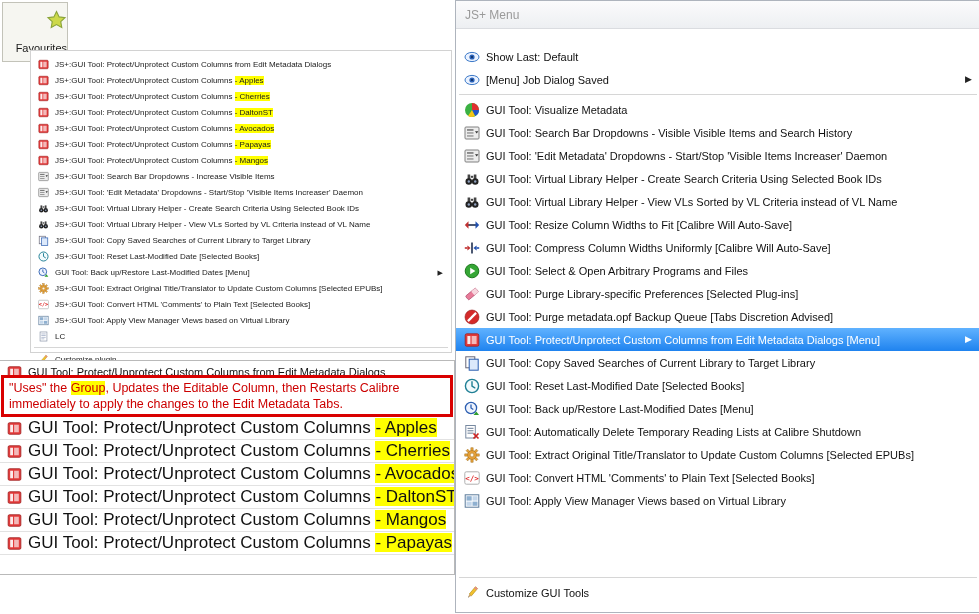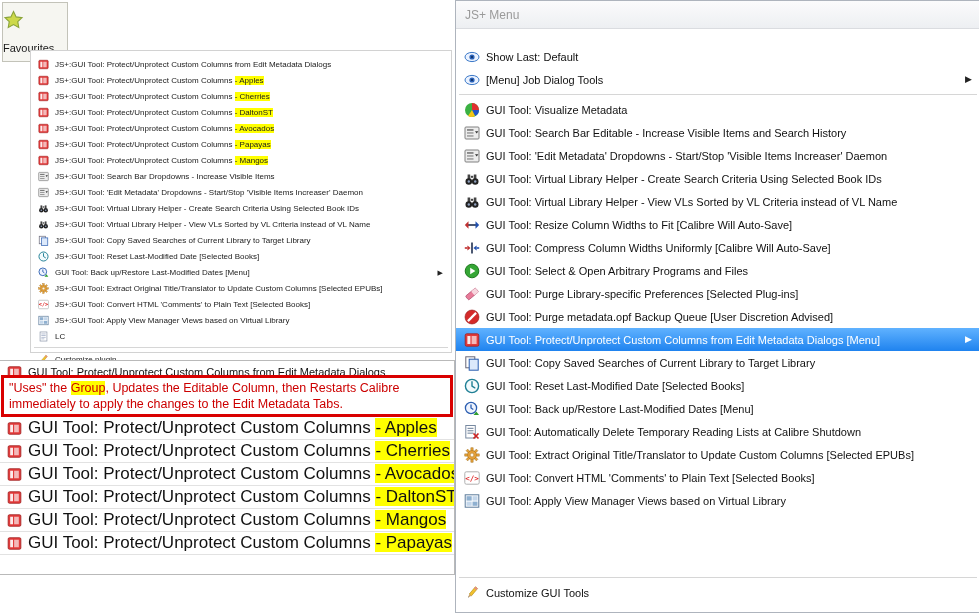--- a/index.html
+++ b/index.html
@@ -2,21 +2,21 @@
 <html><head>
 <meta charset="utf-8">
 <style>
   *{margin:0;padding:0;box-sizing:border-box}
   html,body{background:#ffffff}
   body{font-family:"Liberation Sans",sans-serif}
   .stage{position:relative;width:979px;height:614px;background:#fff;overflow:hidden}
 
   
   .fav-btn{position:absolute;left:2px;top:2px;width:66px;height:60px;background:#f6f6f1;
-           border:1px solid #c3c3b9;display:flex;flex-direction:column;align-items:flex-start;
+           border:1px solid #c3c3b9;display:flex;flex-direction:column;align-items:flex-end;
            justify-content:center;gap:12px;cursor:default}
   .fav-star{width:21px;height:20px}
   .fav-star svg{width:100%;height:100%;display:block}
   .fav-label{font-size:11px;color:#1a1a1a}
 
   
   .mrow{display:flex;align-items:center;gap:6px;padding:0 8px 0 7px;white-space:nowrap;overflow:hidden}
   .mi{flex:0 0 auto}
   .mi svg{width:100%;height:100%;display:block}
   .hl{background:#ffff00}
@@ -384,21 +384,21 @@
           <span class="mlabel">Show Last: Default</span>
         </div>
         <div class="mrow">
           <span class="mi">
             <svg viewBox="0 0 16 16">
               <ellipse cx="8" cy="8" rx="7" ry="4.6" fill="#eaf2ff" stroke="#3a78c8"></ellipse>
               <circle cx="8" cy="8" r="2.6" fill="#2a62b8"></circle>
               <circle cx="8" cy="8" r="1" fill="#0c2a5a"></circle>
             </svg>
           </span>
-          <span class="mlabel">[Menu] Job Dialog Tools</span>
+          <span class="mlabel">[Menu] Job Dialog Saved</span>
           <span class="arrow">▶</span>
         </div>
         <div class="sep"></div>
         <div class="mrow">
           <span class="mi">
             <svg viewBox="0 0 16 16">
               <circle cx="8" cy="8" r="7" fill="#3bb143"></circle>
               <path d="M8 8L8 1A7 7 0 0 1 15 8Z" fill="#e03030"></path>
               <path d="M8 8L15 8A7 7 0 0 1 11 14.1Z" fill="#2255cc"></path>
               <path d="M8 8L11 14.1A7 7 0 0 1 4 14Z" fill="#f5c518"></path>
@@ -409,21 +409,21 @@
         <div class="mrow">
           <span class="mi">
             <svg viewBox="0 0 16 16">
               <rect x="1" y="2" width="14" height="12" rx="1" fill="#ececec" stroke="#808080"></rect>
               <rect x="3" y="4.2" width="6.5" height="1.5" fill="#707070"></rect>
               <rect x="3" y="7.2" width="6.5" height="1.5" fill="#9a9a9a"></rect>
               <rect x="3" y="10.2" width="6.5" height="1.5" fill="#9a9a9a"></rect>
               <path d="M11 6.3h3.4L12.7 8.6z" fill="#333"></path>
             </svg>
           </span>
-          <span class="mlabel">GUI Tool:  Search Bar Editable - Increase Visible Items and Search History</span>
+          <span class="mlabel">GUI Tool:  Search Bar Dropdowns - Visible Visible Items and Search History</span>
         </div>
         <div class="mrow">
           <span class="mi">
             <svg viewBox="0 0 16 16">
               <rect x="1" y="2" width="14" height="12" rx="1" fill="#ececec" stroke="#808080"></rect>
               <rect x="3" y="4.2" width="6.5" height="1.5" fill="#707070"></rect>
               <rect x="3" y="7.2" width="6.5" height="1.5" fill="#9a9a9a"></rect>
               <rect x="3" y="10.2" width="6.5" height="1.5" fill="#9a9a9a"></rect>
               <path d="M11 6.3h3.4L12.7 8.6z" fill="#333"></path>
             </svg>
@@ -500,21 +500,21 @@
           </span>
           <span class="mlabel">GUI Tool:  Purge Library-specific Preferences [Selected Plug-ins]</span>
         </div>
         <div class="mrow">
           <span class="mi">
             <svg viewBox="0 0 16 16">
               <circle cx="8" cy="8" r="7" fill="#d42a2a" stroke="#901515" stroke-width="0.6"></circle>
               <rect x="2.2" y="6.9" width="11.6" height="2.2" fill="#fff" transform="rotate(-45 8 8)"></rect>
             </svg>
           </span>
-          <span class="mlabel">GUI Tool:  Purge metadata.opf Backup Queue [User Discretion Advised]</span>
+          <span class="mlabel">GUI Tool:  Purge metadata.opf Backup Queue [Tabs Discretion Advised]</span>
         </div>
         <div class="mrow sel">
           <span class="mi">
             <svg viewBox="0 0 16 16">
               <rect x="1.2" y="1.8" width="13.6" height="12.4" rx="1.5" fill="#e23b3b" stroke="#9e1f1f" stroke-width="0.8"></rect>
               <rect x="3.4" y="4" width="3" height="8" fill="#ffffff" opacity="0.9"></rect>
               <rect x="7.6" y="4" width="5" height="8" fill="#f3b9b9"></rect>
             </svg>
           </span>
           <span class="mlabel">GUI Tool:  Protect/Unprotect Custom Columns from Edit Metadata Dialogs [Menu]</span>

